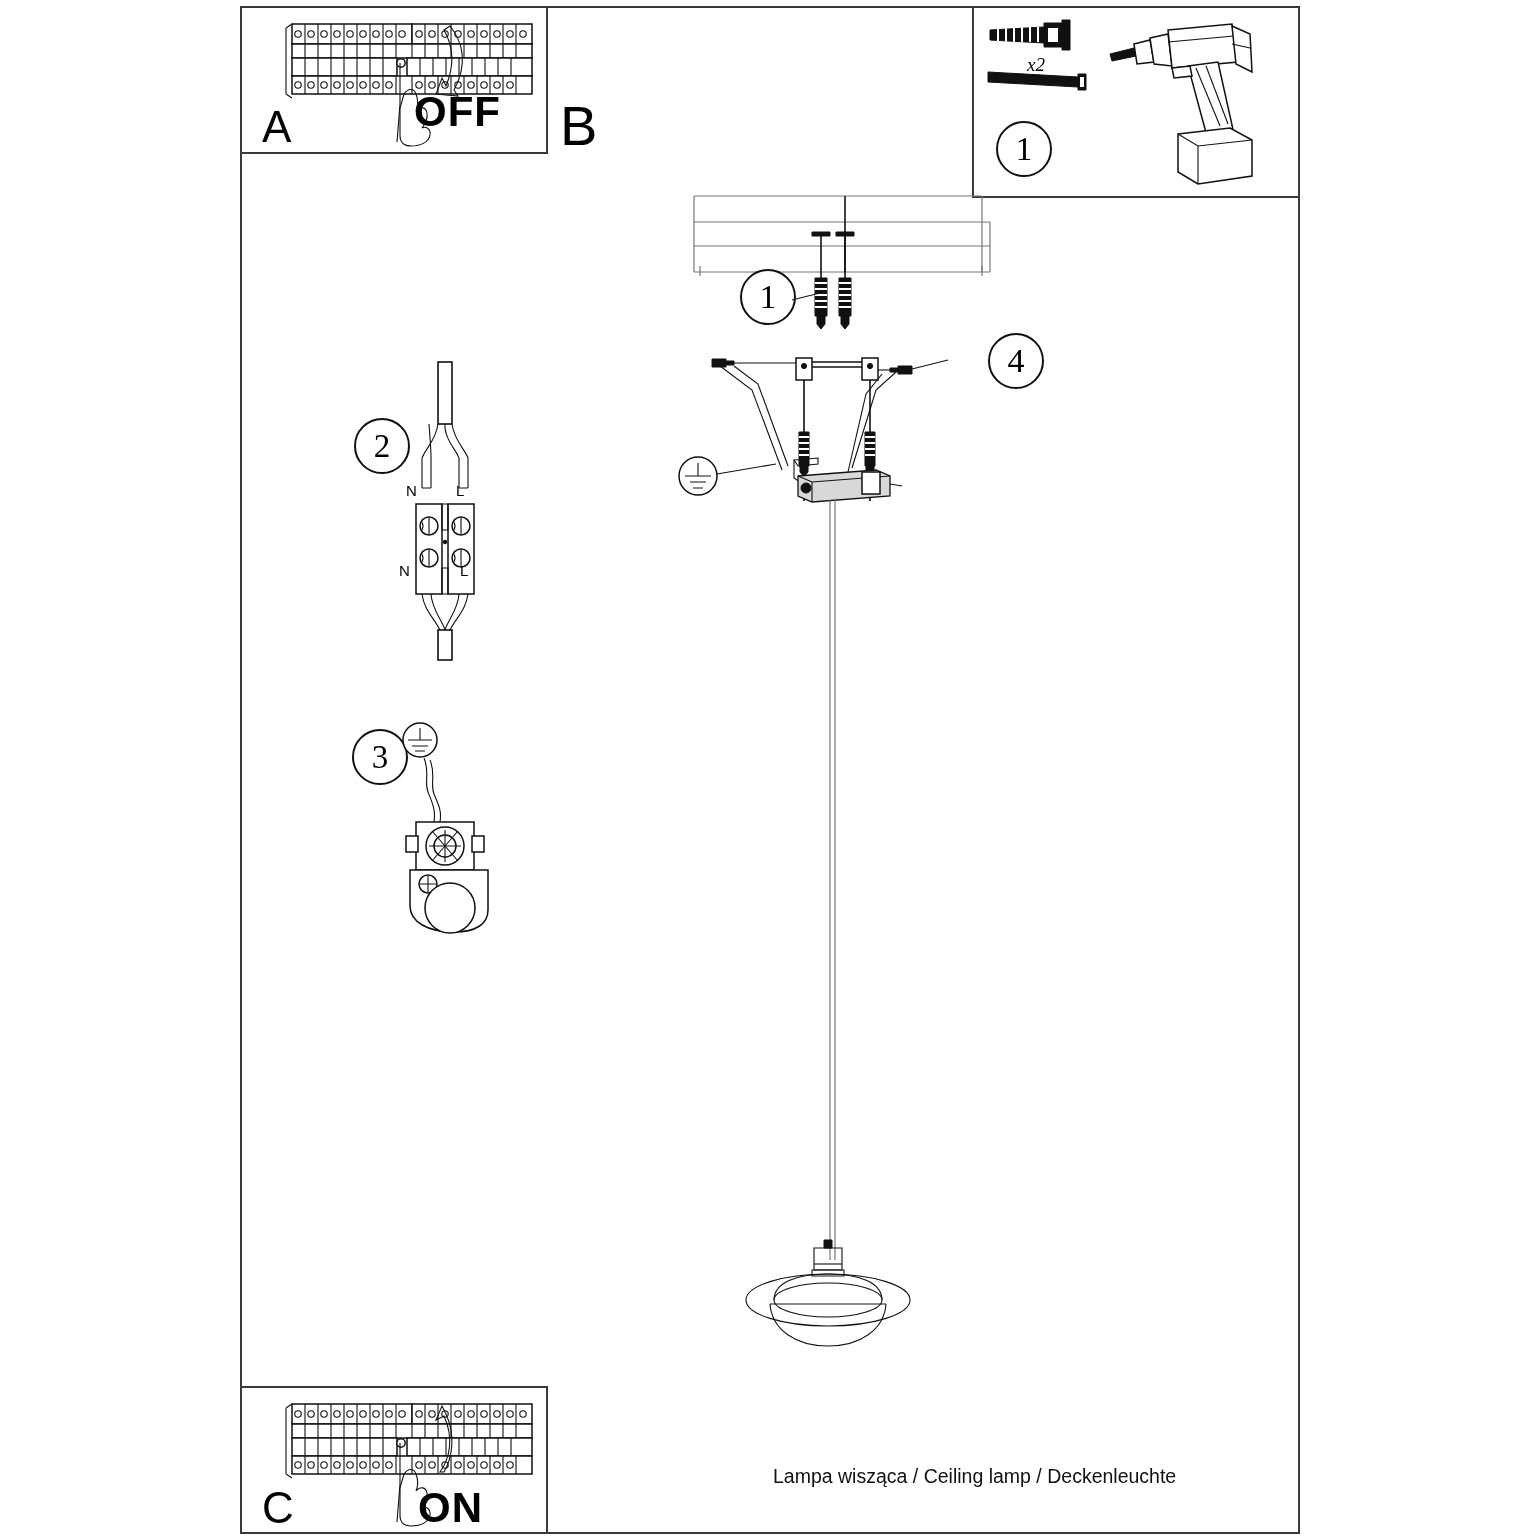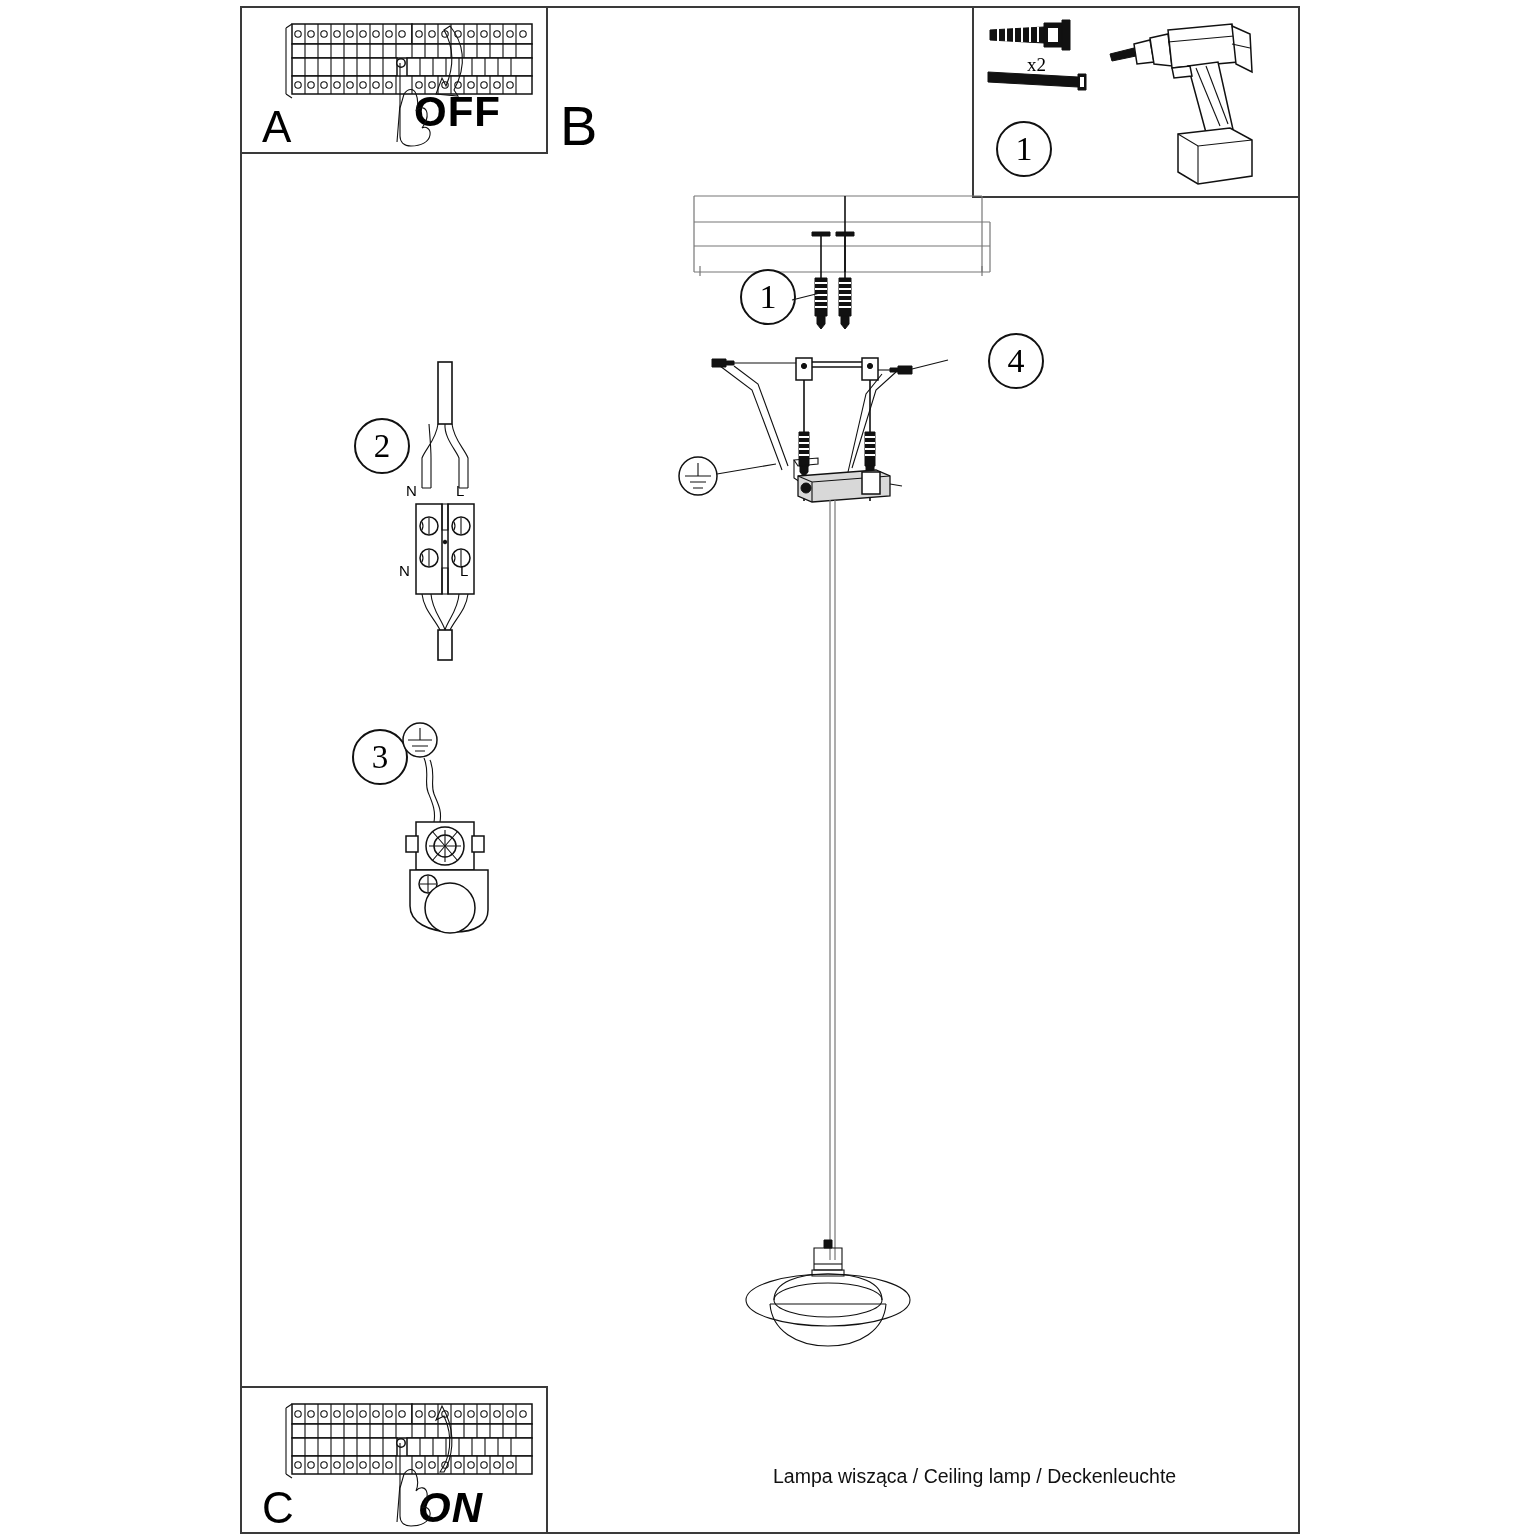--- a/index.html
+++ b/index.html
@@ -47,24 +47,25 @@
   .letter-a { left: 262px; top: 105px; }
   .letter-c { left: 262px; top: 1486px; }
   .letter-b { left: 560px; top: 98px; font-size: 56px; }
 
   .onoff-word {
     font-size: 42px;
     font-weight: 700;
     letter-spacing: 1px;
   }
   .word-off { left: 414px; top: 88px; }
-  .word-on  { left: 418px; top: 1484px; font-style: italic; }
+  .word-on  { left: 418px; top: 1484px; }
 
   .x2-label {
     font-size: 19px;
+    font-style: italic;
     left: 1027px; top: 54px;
     font-family: "Liberation Serif", serif;
   }
 
   
   .callout {
     border: 2px solid #111;
     border-radius: 50%;
     display: flex;
     align-items: center;

